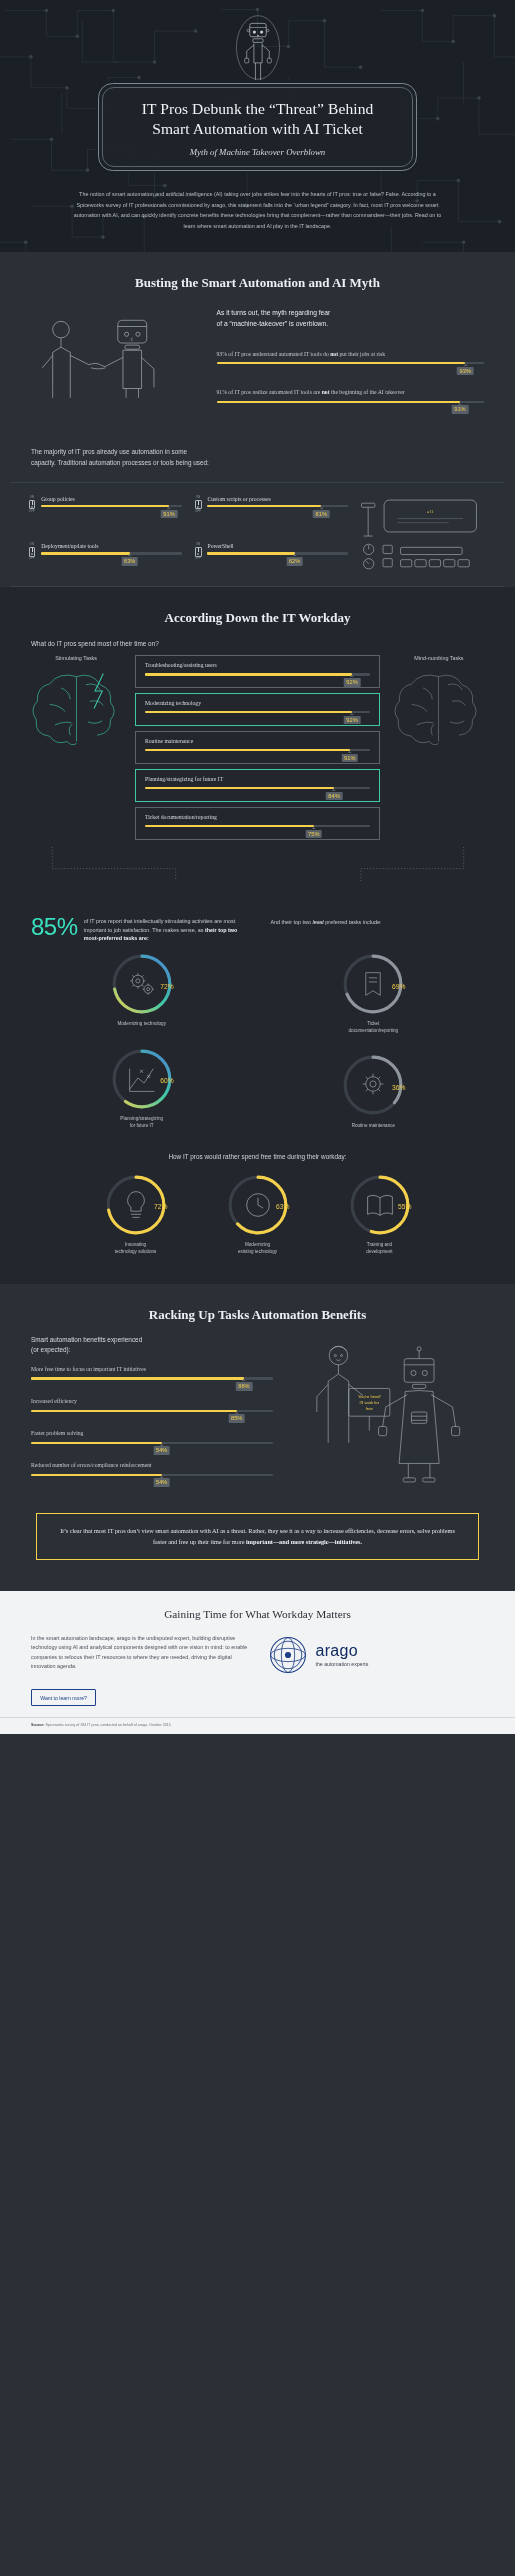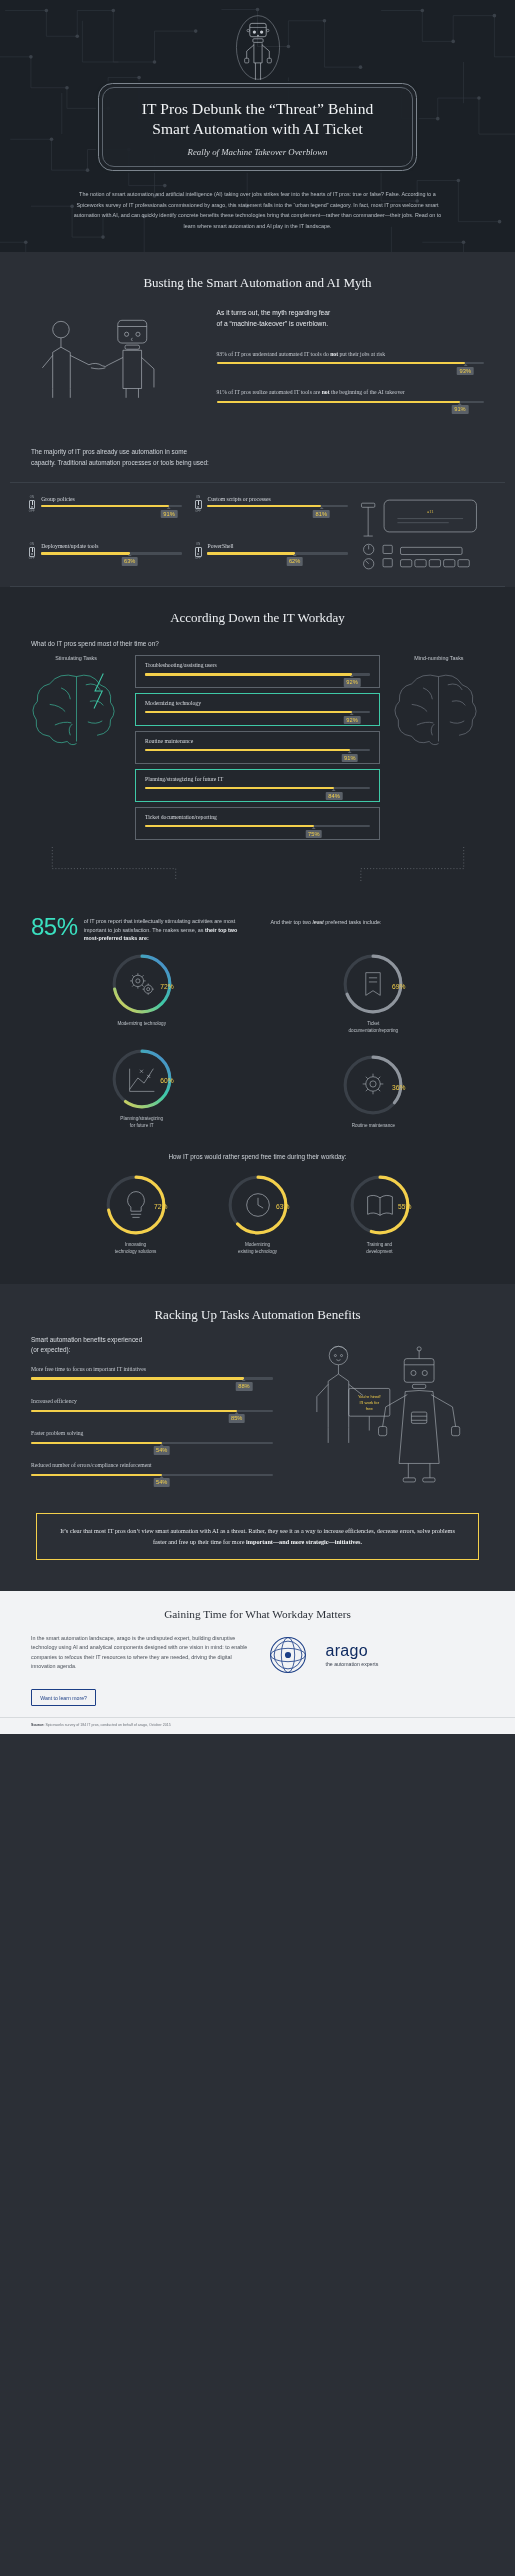--- a/index.html
+++ b/index.html
@@ -69,21 +69,21 @@
 
   
   .section { position: relative; }
   .sec-dark { background:#2b2f36; }
   .sec-darker { background:#23272d; }
   .sec-h2 {
     font-family: "Liberation Serif", serif;
     font-size: 13px;
     text-align: center;
     color: #eceff2;
-    font-weight: 400;
+    font-weight: 700;
     padding: 23px 0 4.1px 0;
   }
   .lead {
     font-size: 6.4px;
     line-height: 1.65;
     color: #cfd4da;
   }
 
   
   .stat { margin-bottom: 13.4px; }
@@ -213,21 +213,21 @@
   .quote-box b { color:#f6f8fa; }
 
   
   .footer { background:#f2f3f5; color:#2f343a; padding: 17.5px 0 0 0; }
   .f-title {
     font-family:"Liberation Serif", serif; font-size: 11.3px; text-align:center; color:#2b3038;
     padding-bottom: 13.4px; font-weight:400;
   }
   .f-row { display:flex; padding: 0 31px; gap: 15.5px; align-items:flex-start; }
   .f-copy { width: 222px; font-size: 5.4px; line-height:1.75; color:#4a5059; }
-  .f-brand { flex:1; display:flex; align-items:center; gap: 19px; padding-top: 2.1px; }
+  .f-brand { flex:1; display:flex; align-items:center; gap: 9px; padding-top: 2.1px; }
   .f-brand-text .nm { font-size: 16px; color:#0f2a60; letter-spacing:0.3px; }
   .f-brand-text .tg { font-size: 5.2px; color:#3c4350; margin-top: 1px; }
   .f-btn {
     display:inline-block; margin: 15.5px 0 11.3px 31px;
     border:0.5px solid #1d3f87; color:#1d3f87; background:transparent;
     font-size: 5.2px; padding: 4.1px 8.2px; border-radius:1px; cursor:pointer;
   }
   .f-src { border-top:0.5px solid #d7dadd; padding: 5.2px 31px 7.2px 31px; font-size: 3.6px; color:#6d737b; }
   .f-src b { color:#3b4049; }
 </style>
@@ -326,21 +326,21 @@
         <rect x="34" y="96" width="8" height="9" rx="2" fill="none" stroke="#c3c8cf" stroke-width="1.1"></rect>
         <rect x="78" y="96" width="8" height="9" rx="2" fill="none" stroke="#c3c8cf" stroke-width="1.1"></rect>
         <path d="M55 105 L55 138 M65 105 L65 138" stroke="#c3c8cf" stroke-width="1.2" fill="none"></path>
       </svg>
 
       <div class="title-card">
         <h1 class="hero-title">
           <span>IT Pros Debunk the “Threat” Behind</span><br>
           <span>Smart Automation with AI Ticket</span>
         </h1>
-        <div class="hero-sub">Really of Machine Takeover Overblown</div>
+        <div class="hero-sub">Myth of Machine Takeover Overblown</div>
       </div>
 
       <p class="hero-para">The notion of smart automation and artificial intelligence (AI) taking over jobs strikes fear into the hearts of IT pros: true or false? False. According to a Spiceworks survey of IT professionals commissioned by arago, this statement falls into the “urban legend” category. In fact, most IT pros welcome smart automation with AI, and can quickly identify concrete benefits these technologies bring that complement—rather than commandeer—their jobs. Read on to learn where smart automation and AI play in the IT landscape.</p>
     </div>
   </section>
 
   <section class="section sec-dark">
     <h2 class="sec-h2">Busting the Smart Automation and AI Myth</h2>
 
     <div class="myth-row">

